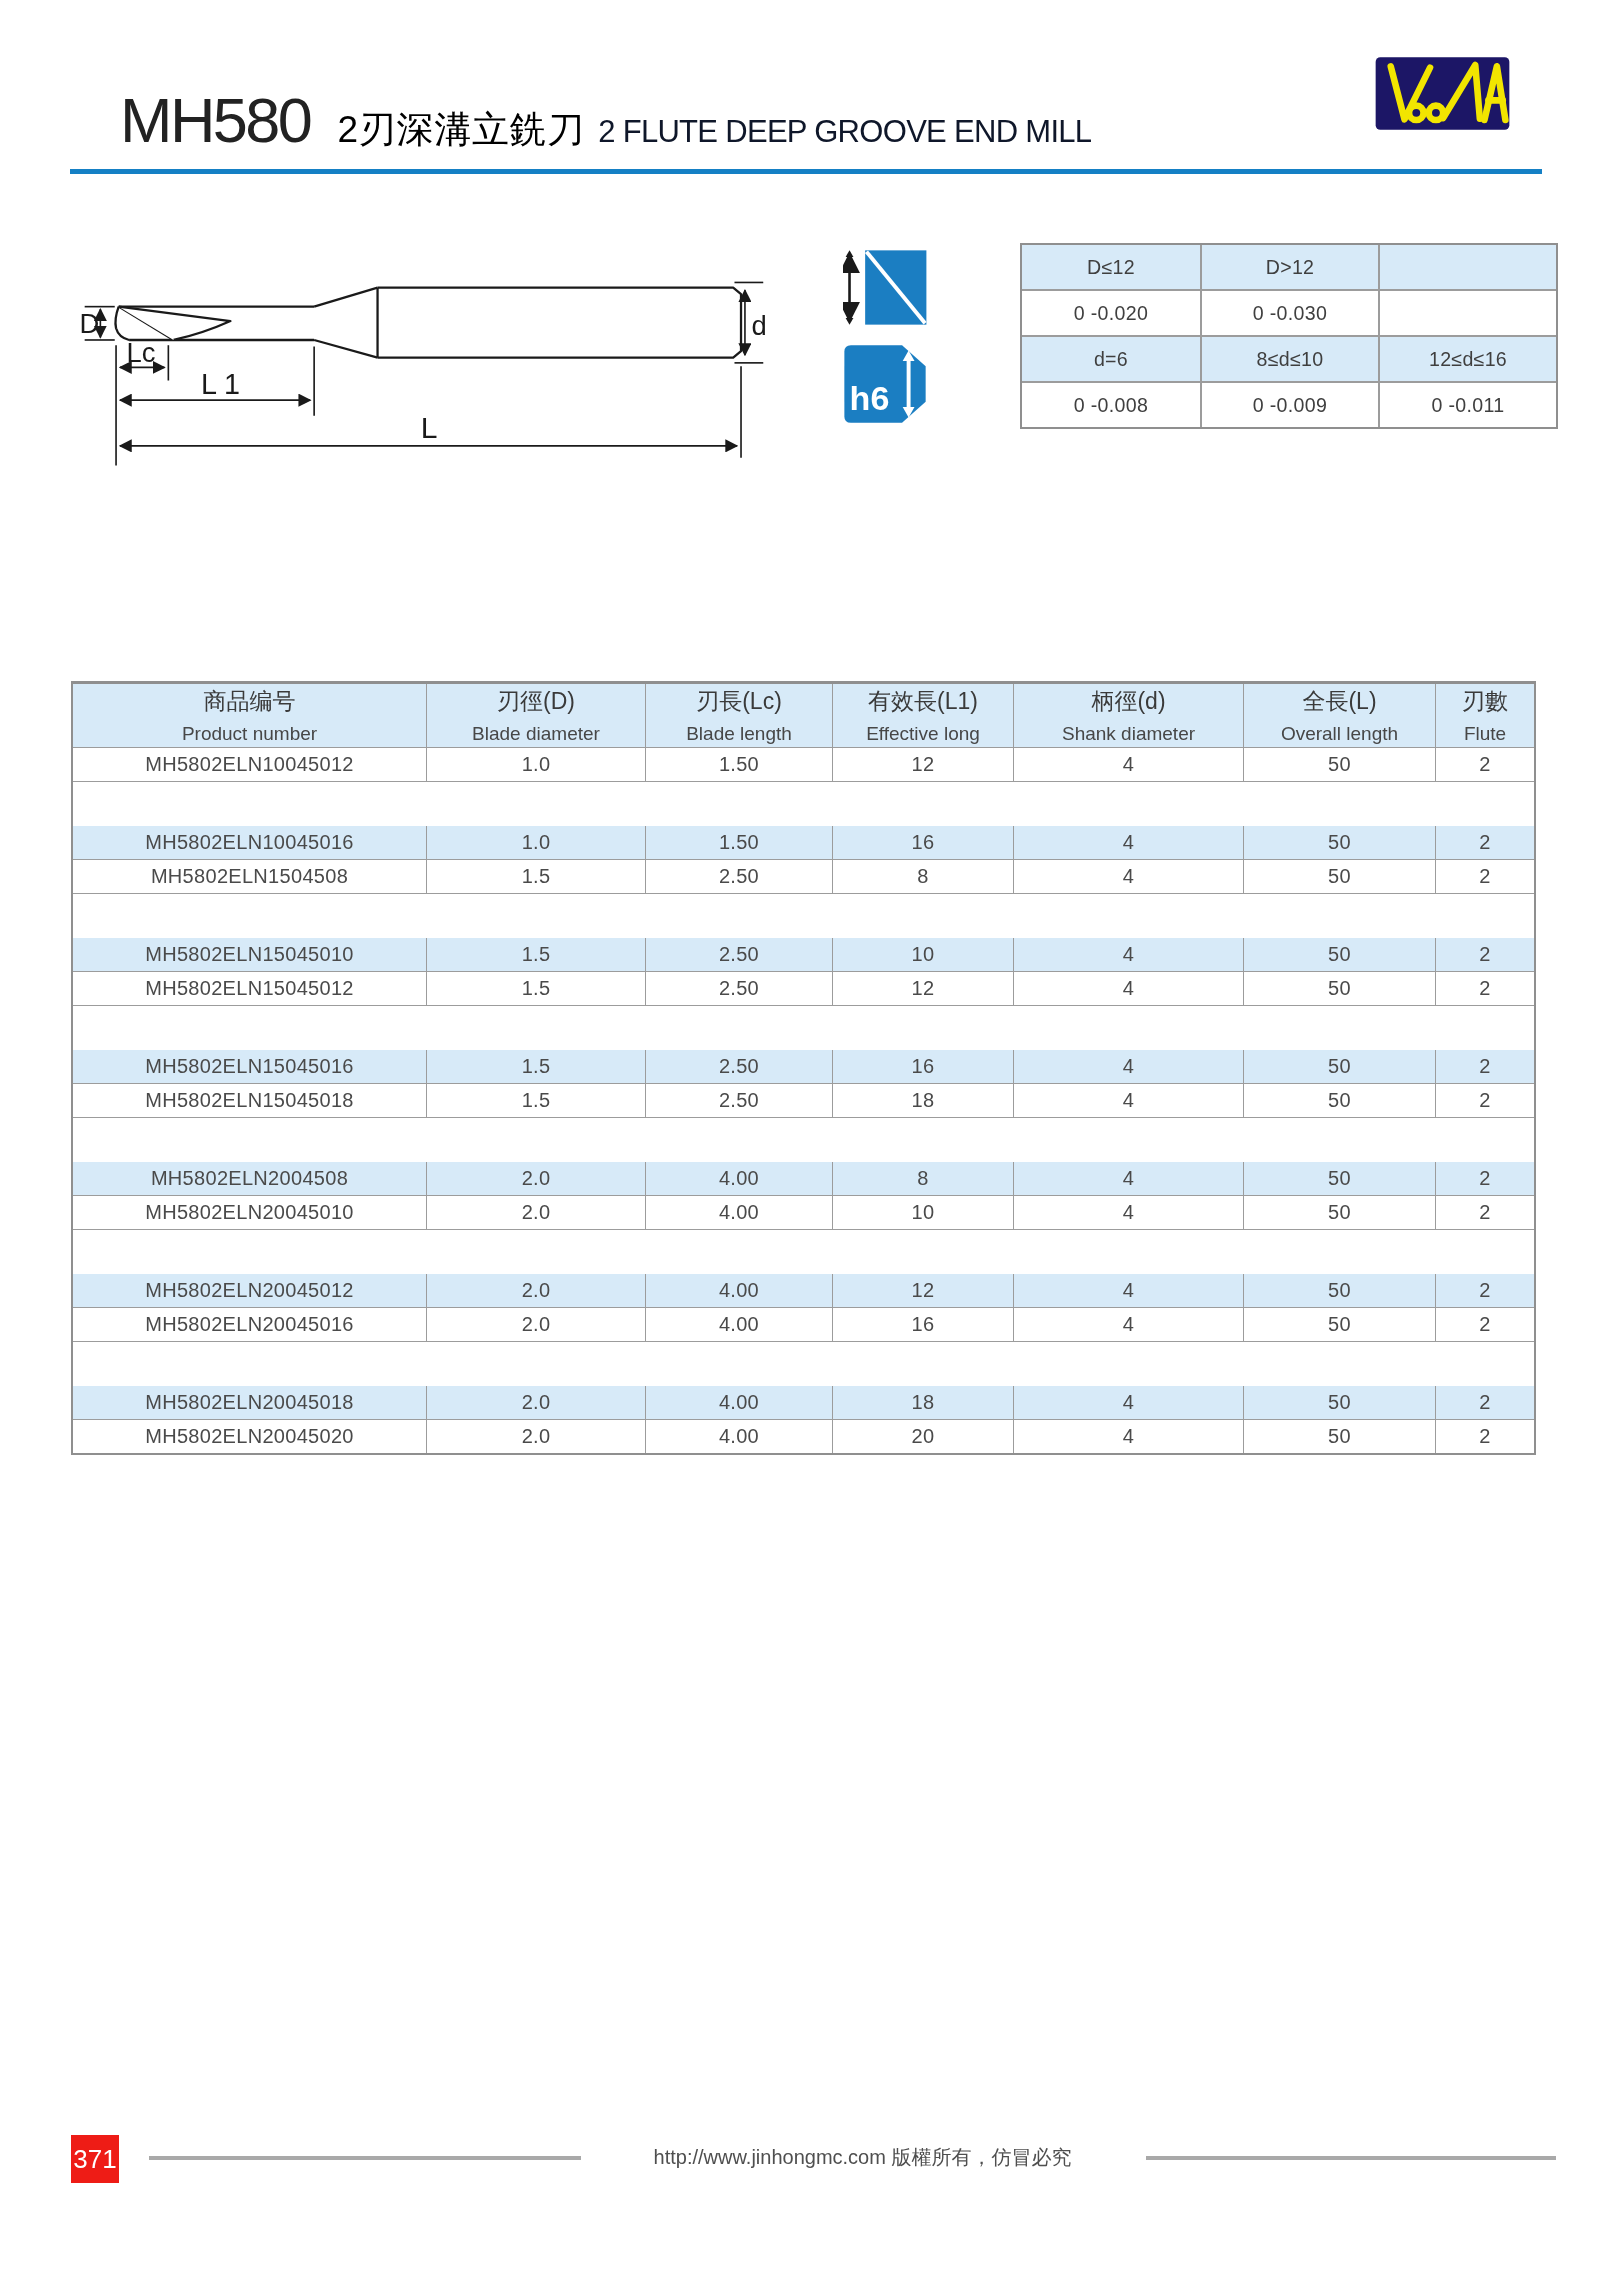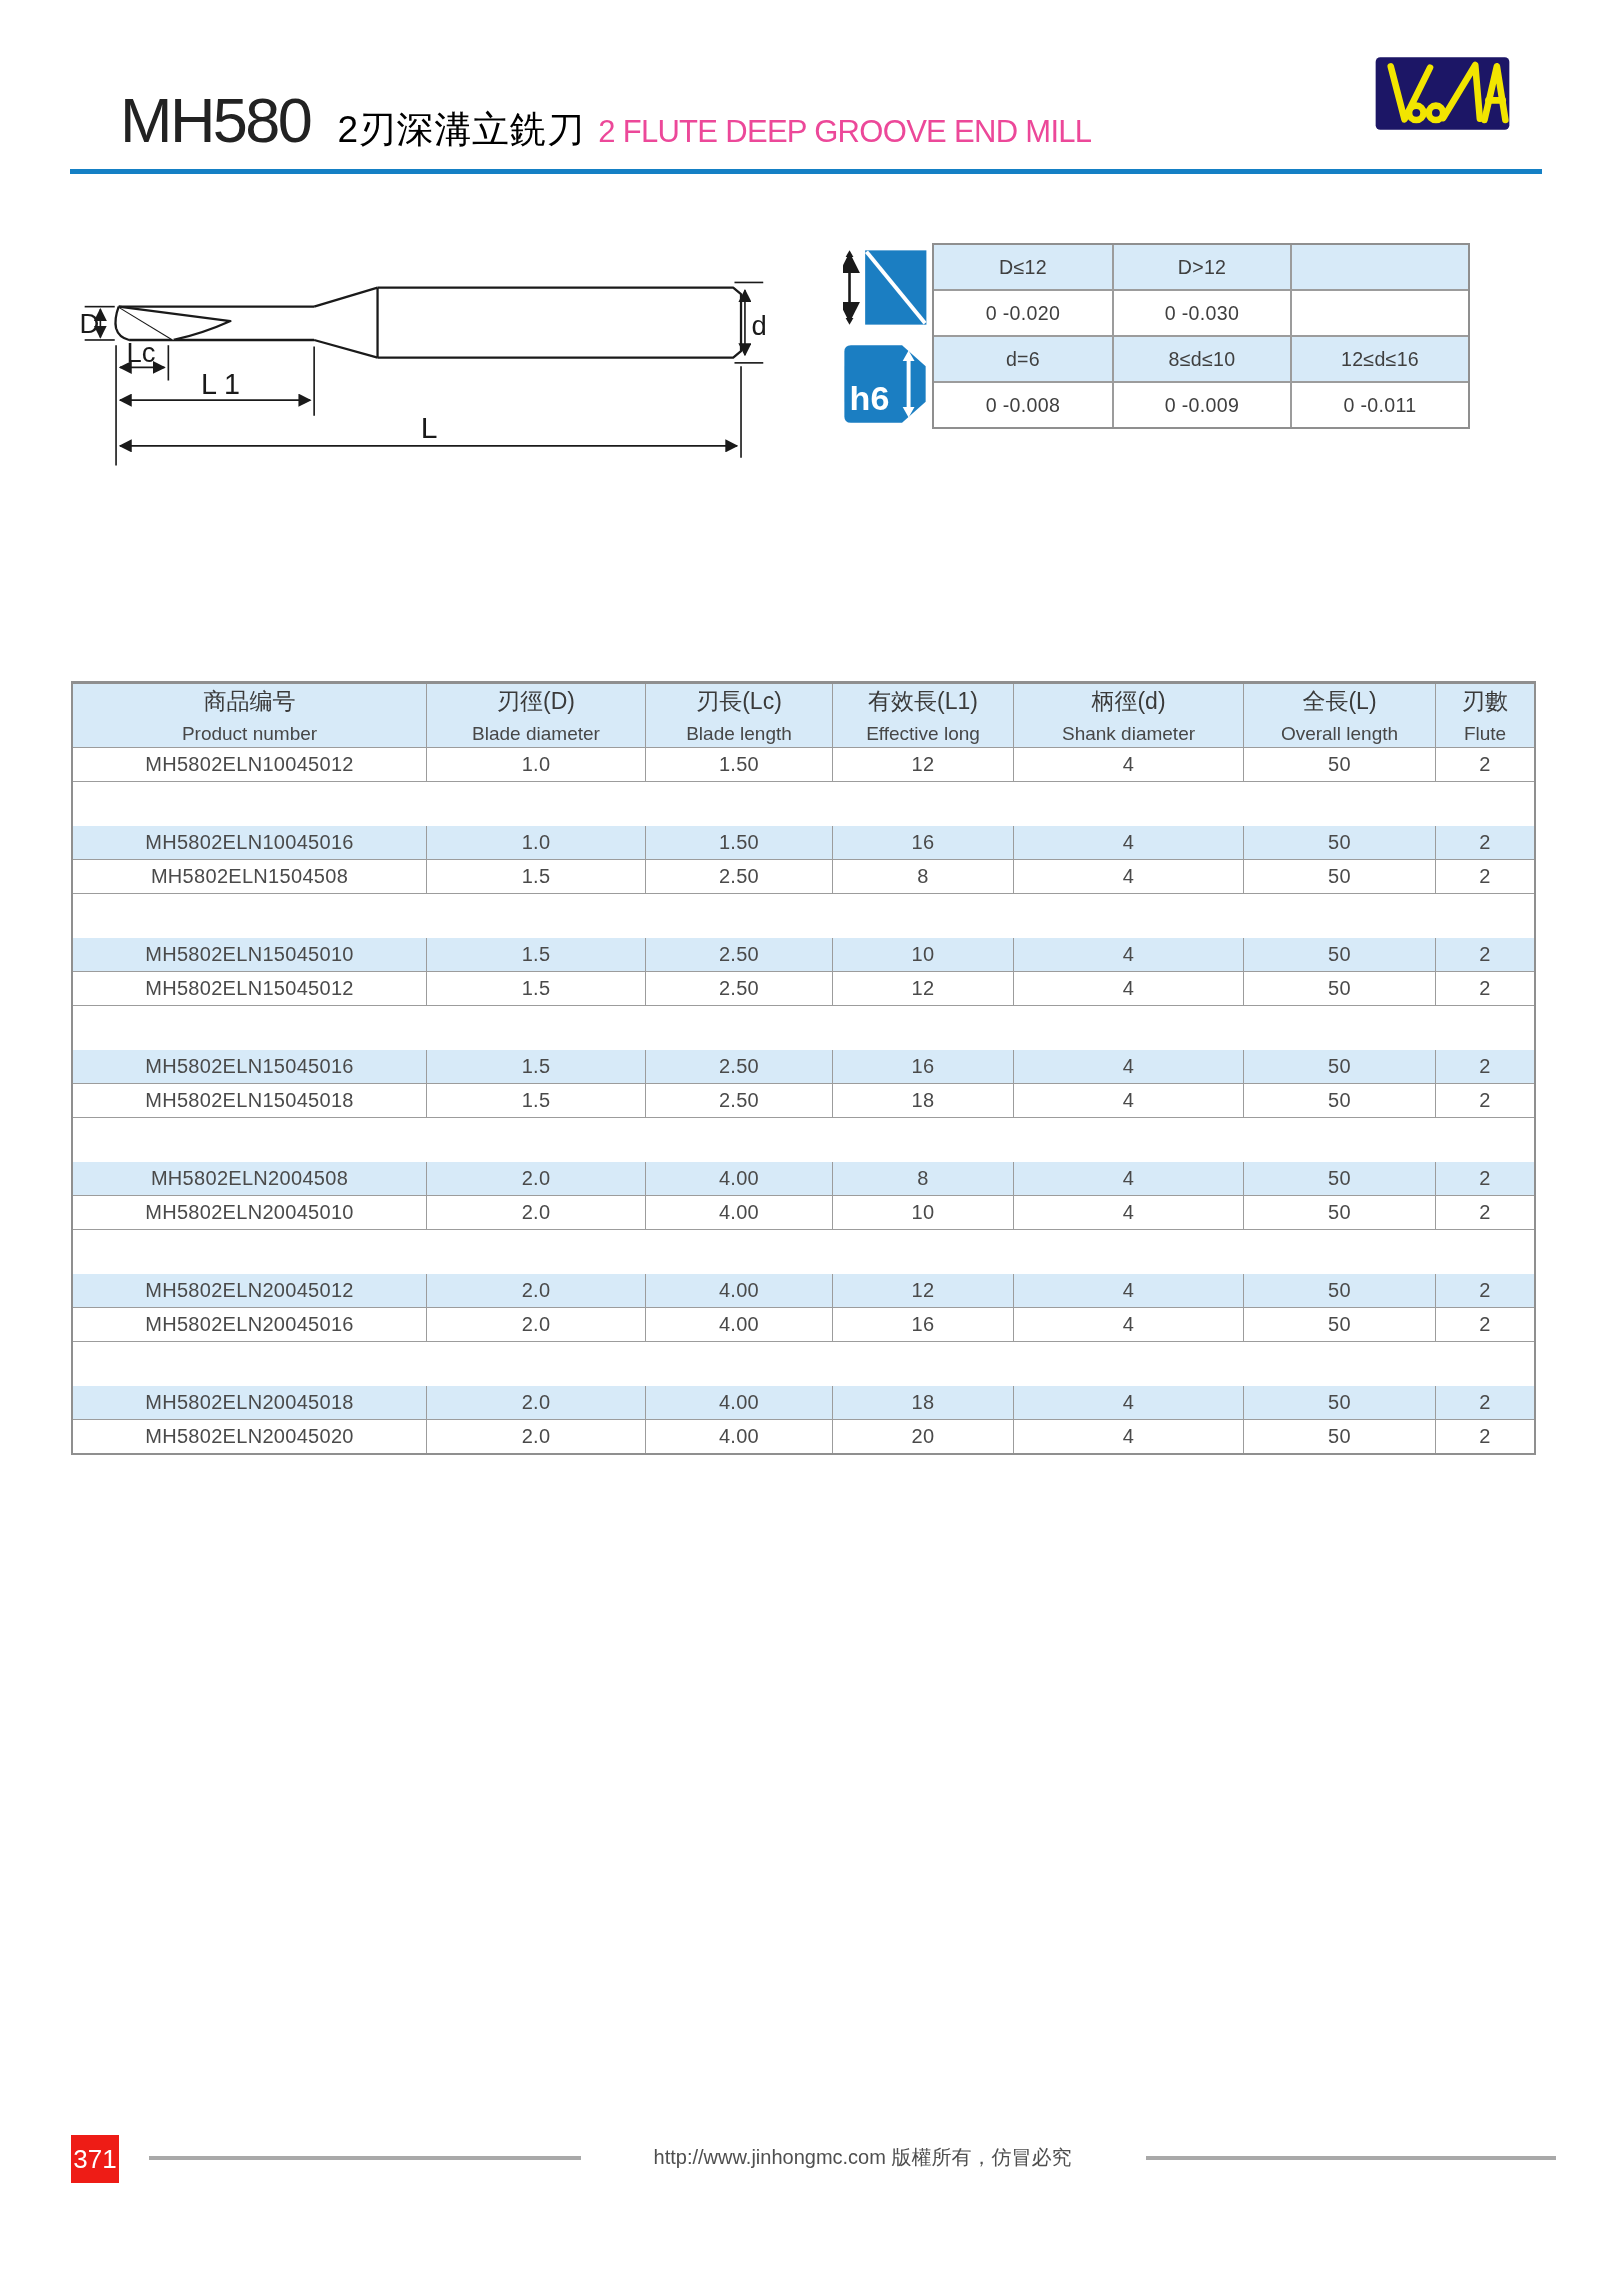--- a/index.html
+++ b/index.html
@@ -12,30 +12,30 @@
   }
   html,body{margin:0;padding:0;background:#9a9a9a;}
   .page{
     position:relative;width:1622px;height:2295px;background:#ffffff;
     font-family:"Liberation Sans",sans-serif;overflow:hidden;margin:0 auto;
   }
   
   .header-row{position:absolute;left:120px;top:84px;display:flex;align-items:baseline;gap:27.5px;white-space:nowrap;}
   .model-title{font-size:63px;font-weight:300;letter-spacing:-2.6px;color:#222;}
   .subtitle-cn{font-size:37px;font-weight:300;color:#000000;letter-spacing:0.7px;}
-  .subtitle-en{font-size:31px;font-weight:300;color:#ec4899;letter-spacing:-0.7px;margin-left:-14.4px;}
+  .subtitle-en{font-size:31px;font-weight:300;color:#0f172a;letter-spacing:-0.7px;margin-left:-14.4px;}
   .accent-line{position:absolute;left:70px;top:169px;width:1472px;height:5.2px;background:var(--blue);}
   .logo-box{position:absolute;left:1375px;top:56px;width:135px;height:75px;}
   
   .drawing{position:absolute;left:75px;top:255px;width:694px;height:219px;}
   
   .tol-icon1{position:absolute;left:843px;top:249px;width:86px;height:77px;}
   .tol-icon2{position:absolute;left:843px;top:344px;width:84px;height:80px;}
   
-  .tolwrap{position:absolute;left:932px;top:243px;width:534px;border:2.6px solid var(--border-outer);background:#ec4899;}
+  .tolwrap{position:absolute;left:1020px;top:243px;width:534px;border:2.6px solid var(--border-outer);background:#ec4899;}
   .tolrow{display:grid;grid-template-columns:1fr 1fr 1fr;}
   .tolrow + .tolrow .tcell{border-top:2px solid var(--border-inner);}
   .tcell{height:44px;display:flex;align-items:center;justify-content:center;
     font-size:19.6px;font-weight:300;color:var(--ink);letter-spacing:0.3px;}
   .tcell + .tcell{border-left:2px solid var(--border-inner);}
   .tolrow.thead .tcell{background:var(--lightblue);}
   .tolrow.tdata .tcell{background:#ffffff;}
   
   .mtable{position:absolute;left:71px;top:681px;width:1461px;border:2px solid var(--border-outer);border-top-width:3.9px;background:#fff;}
   .cols7{display:grid;grid-template-columns:353px 219px 187px 181px 230px 192px 1fr;}

